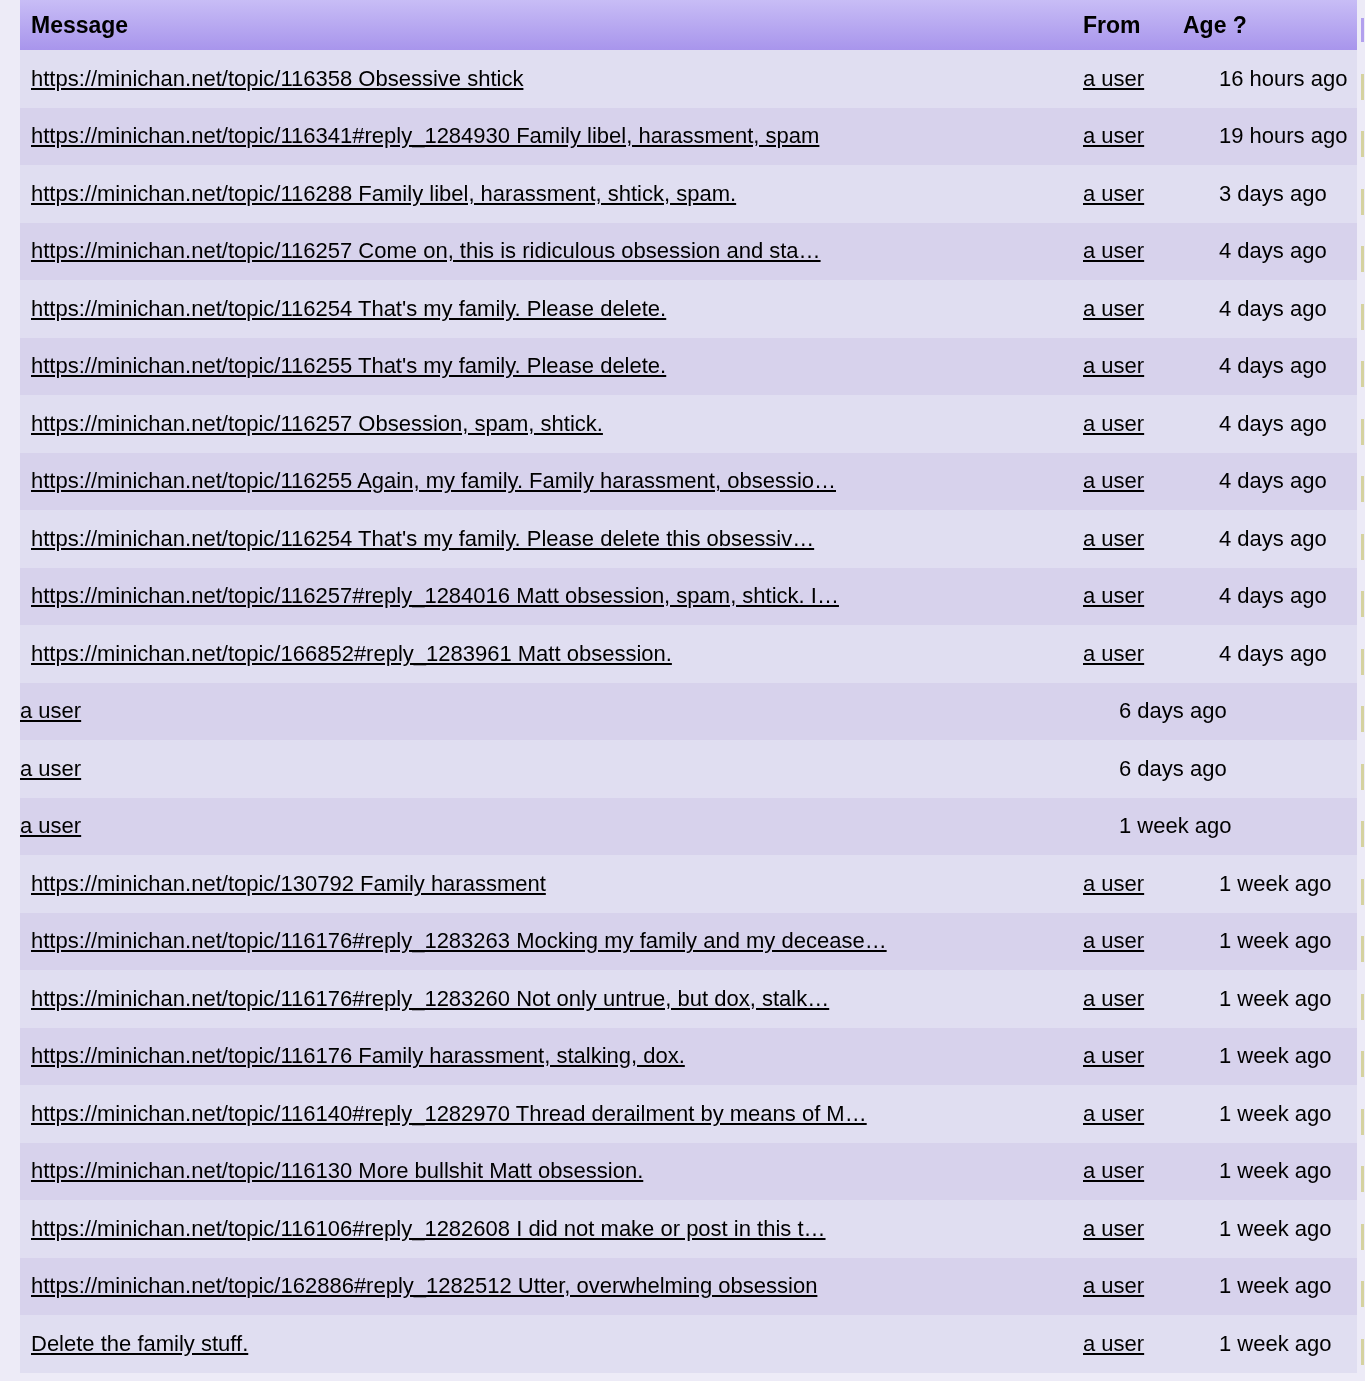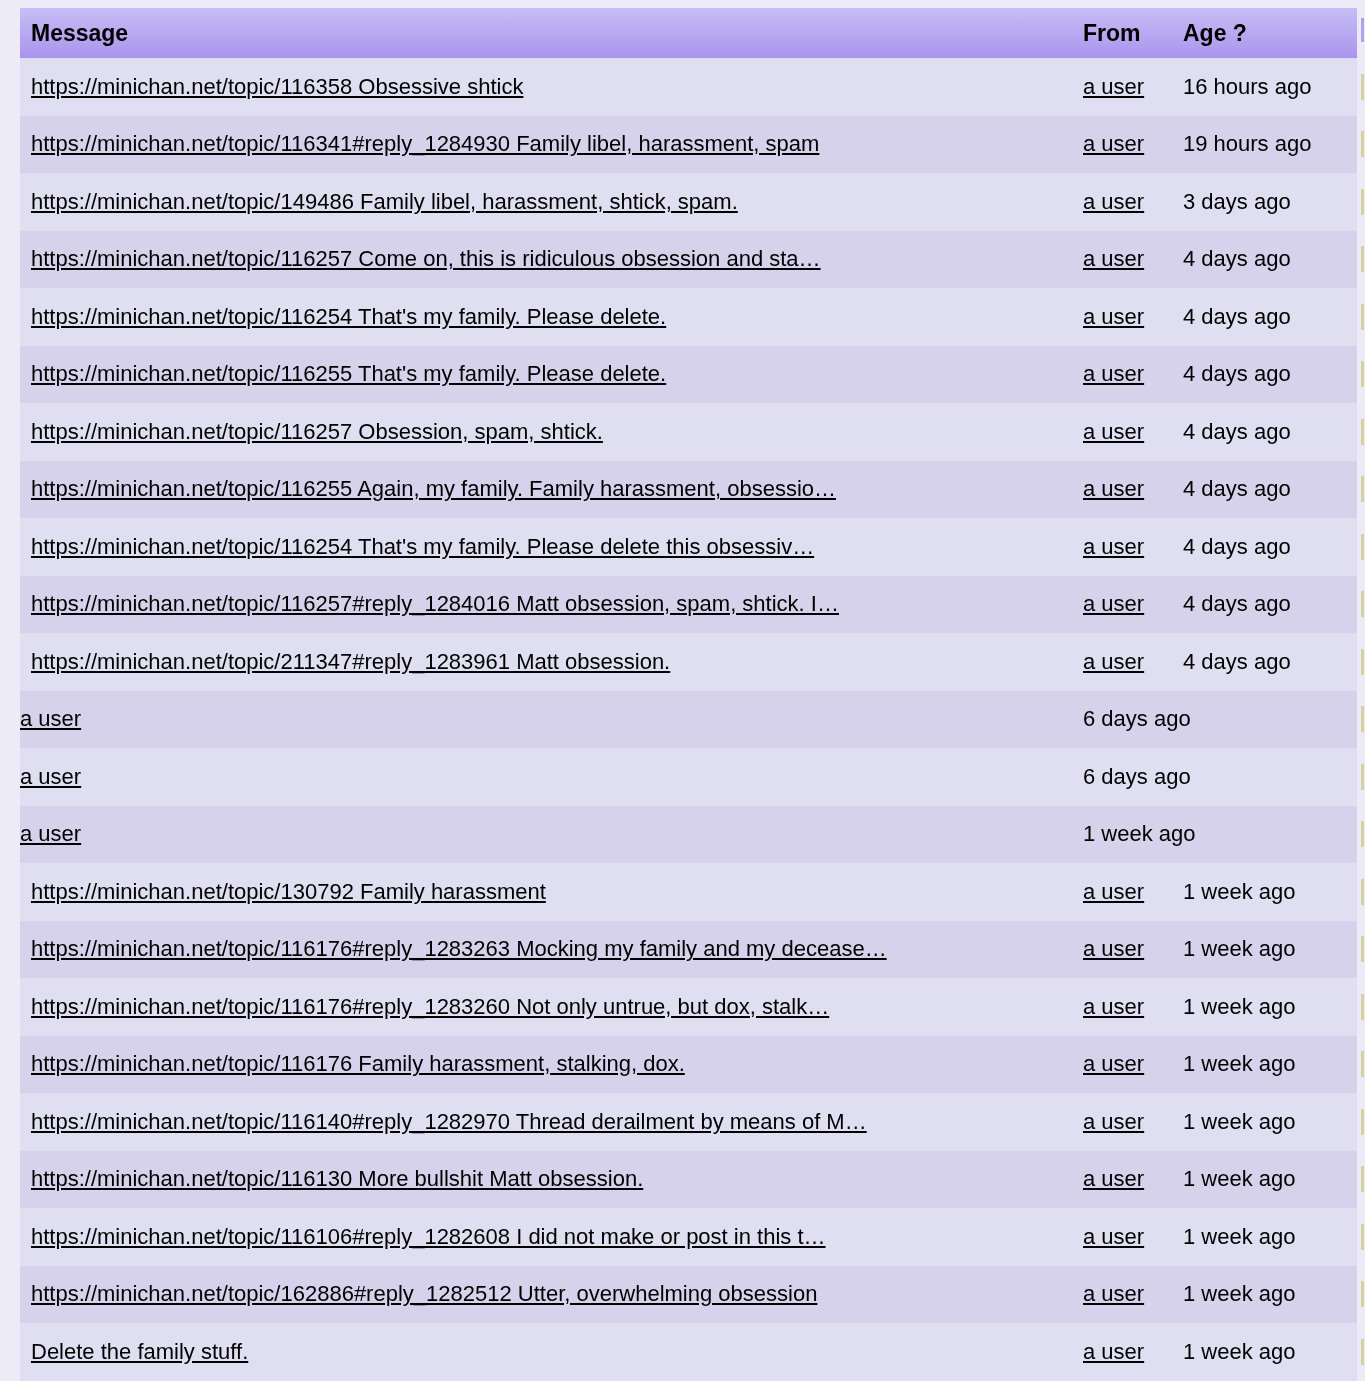--- a/index.html
+++ b/index.html
@@ -15,21 +15,21 @@
   html,body{margin:0;padding:0;}
   body{
     width:1365px;height:1381px;
     background:var(--page-bg);
     font-family:"Liberation Sans",sans-serif;
     color:var(--txt);
     overflow:hidden;
     position:relative;
   }
   .report-table{
-    position:absolute;left:20px;top:8px;width:1337px;
+    position:absolute;left:20px;top:0;width:1337px;
   }
   .thead{
     display:grid;
     grid-template-columns:1063px 100px 174px;
     height:50px;
     align-items:center;
     background:linear-gradient(to bottom,var(--hdr-top),var(--hdr-bot));
     font-weight:bold;
     font-size:23px;
   }
@@ -49,21 +49,21 @@
     padding-right:10px;
     overflow:hidden;
     white-space:nowrap;
   }
   a.lnk{
     color:var(--txt);
     text-decoration:underline;
     cursor:pointer;
     margin-top:37px;
   }
-  .cell-age{white-space:nowrap;}
+  .cell-age{white-space:nowrap;margin-left:36px;}
   .edge-sliver{
     position:absolute;
     width:3px;
     right:1px;
     background:var(--sliver);
   }
   .edge-sliver.hdr{background:var(--sliver-hdr);}
 </style>
 </head>
 <body>
@@ -81,21 +81,21 @@
     <div class="cell-age">16 hours ago</div>
   </div>
 
   <div class="row">
     <div class="cell-message"><a class="lnk">https://minichan.net/topic/116341#reply_1284930 Family libel, harassment, spam</a></div>
     <div class="cell-from"><a class="lnk">a user</a></div>
     <div class="cell-age">19 hours ago</div>
   </div>
 
   <div class="row">
-    <div class="cell-message"><a class="lnk">https://minichan.net/topic/149486 Family libel, harassment, shtick, spam.</a></div>
+    <div class="cell-message"><a class="lnk">https://minichan.net/topic/116288 Family libel, harassment, shtick, spam.</a></div>
     <div class="cell-from"><a class="lnk">a user</a></div>
     <div class="cell-age">3 days ago</div>
   </div>
 
   <div class="row">
     <div class="cell-message"><a class="lnk">https://minichan.net/topic/116257 Come on, this is ridiculous obsession and sta…</a></div>
     <div class="cell-from"><a class="lnk">a user</a></div>
     <div class="cell-age">4 days ago</div>
   </div>
 
@@ -129,21 +129,21 @@
     <div class="cell-age">4 days ago</div>
   </div>
 
   <div class="row">
     <div class="cell-message"><a class="lnk">https://minichan.net/topic/116257#reply_1284016 Matt obsession, spam, shtick. I…</a></div>
     <div class="cell-from"><a class="lnk">a user</a></div>
     <div class="cell-age">4 days ago</div>
   </div>
 
   <div class="row">
-    <div class="cell-message"><a class="lnk">https://minichan.net/topic/211347#reply_1283961 Matt obsession.</a></div>
+    <div class="cell-message"><a class="lnk">https://minichan.net/topic/166852#reply_1283961 Matt obsession.</a></div>
     <div class="cell-from"><a class="lnk">a user</a></div>
     <div class="cell-age">4 days ago</div>
   </div>
 
   <div class="row">
     <div class="cell-from"><a class="lnk">a user</a></div>
     <div class="cell-age">6 days ago</div>
   </div>
 
   <div class="row">

